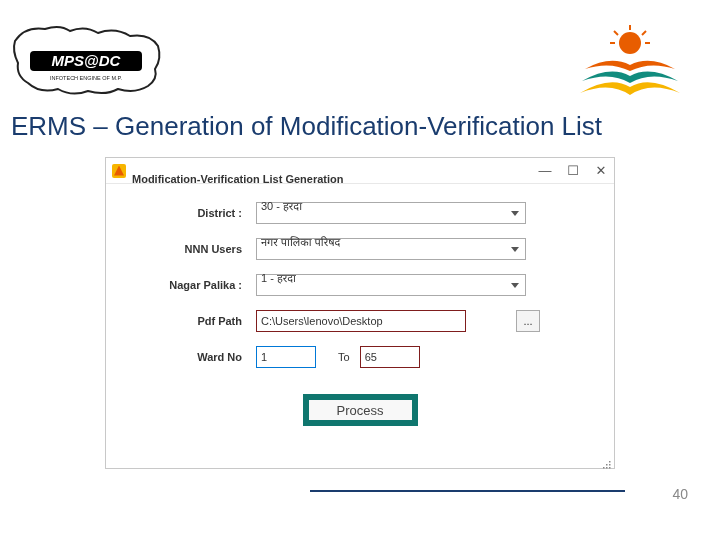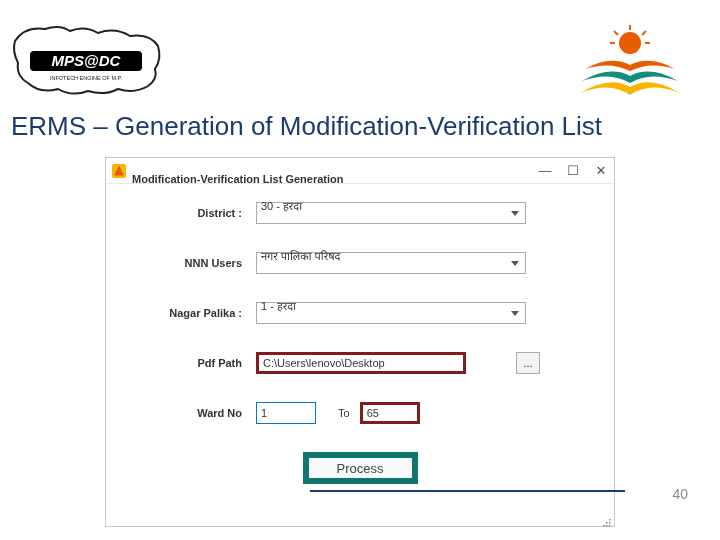--- a/index.html
+++ b/index.html
@@ -15,26 +15,26 @@
   
   .app-window { margin: 5px auto 0 auto; width: 510px; border: 1px solid #c8c8c8; background: #fff; position: relative; }
   .titlebar { display: flex; align-items: center; height: 26px; padding: 0 6px; border-bottom: 1px solid #e8e8e8; font-size: 11px; color: #333; }
   .titlebar-icon { width: 14px; height: 14px; margin-right: 6px; background: #f7b500; border-radius: 2px; position: relative; }
   .titlebar-icon::after { content: ""; position: absolute; inset: 2px; background: #e85d00; clip-path: polygon(50% 0, 100% 100%, 0 100%); }
   .titlebar-text { flex: 1; font-weight: 600; margin-top: 17px; }
   .win-controls { display: flex; gap: 14px; font-size: 13px; color: #555; }
   .win-ctrl { width: 14px; text-align: center; cursor: default; }
   
   .form-area { padding: 18px 20px 22px 20px; font-size: 11px; color: #333; }
-  .form-row { display: flex; align-items: center; margin-bottom: 28px; }
+  .form-row { display: flex; align-items: center; margin-bottom: 14px; }
   .form-label { width: 130px; text-align: right; padding-right: 14px; font-weight: 600; }
   .form-select { flex: 1; max-width: 270px; height: 22px; border: 1px solid #aaa; background: #fff; font-size: 11px; padding: 0 18px 16px 4px; position: relative; display: flex; align-items: center; }
   .form-select::after { content: ""; position: absolute; right: 6px; top: 8px; border-left: 4px solid transparent; border-right: 4px solid transparent; border-top: 5px solid #555; }
   
-  .form-text { height: 22px; border: 3px solid #7f1d1d; background: #fff; font-size: 11px; padding: 0 4px; display: flex; align-items: center; }
+  .form-text { height: 22px; border: 1px solid #7f1d1d; background: #fff; font-size: 11px; padding: 0 4px; display: flex; align-items: center; }
   .pdf-path { width: 210px; }
   .browse-btn { width: 24px; height: 22px; border: 1px solid #aaa; background: #f4f4f4; margin-left: 50px; text-align: center; line-height: 20px; font-size: 11px; }
   
   .ward-from { width: 60px; border: 1px solid #0078d7; }
   .ward-to-label { margin: 0 10px 0 22px; font-size: 11px; }
   .ward-to { width: 60px; }
   
   .process-row { display: flex; justify-content: center; margin-top: 26px; margin-bottom: 20px; }
   .process-btn { width: 115px; height: 32px; border: 6px solid #0f766e; background: #f8f8f8; font-size: 13px; color: #444; display: flex; align-items: center; justify-content: center; }
   

